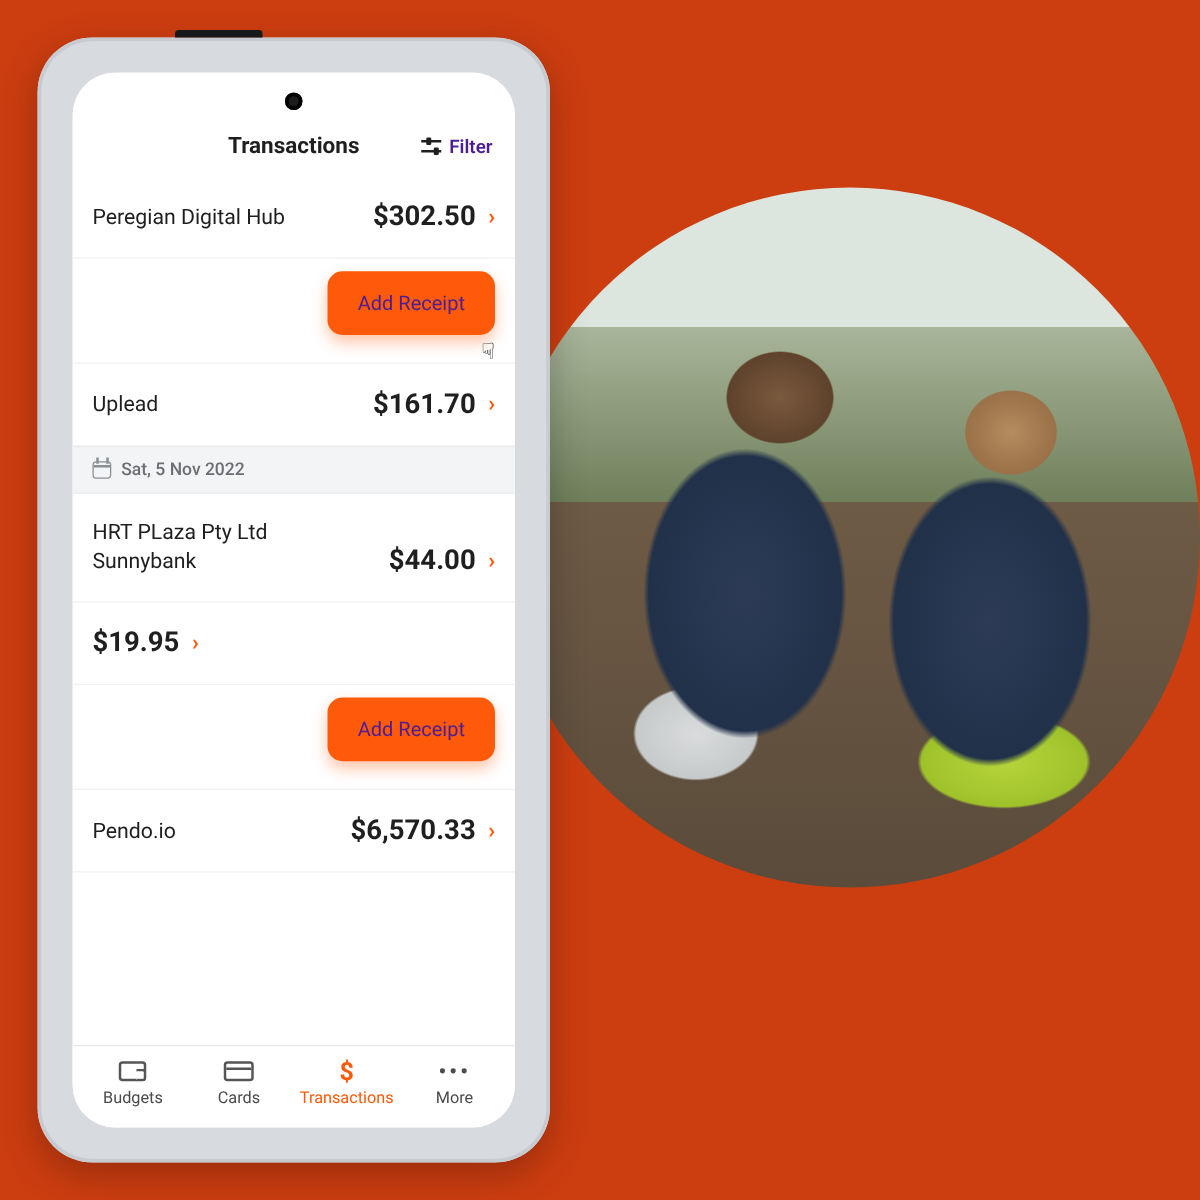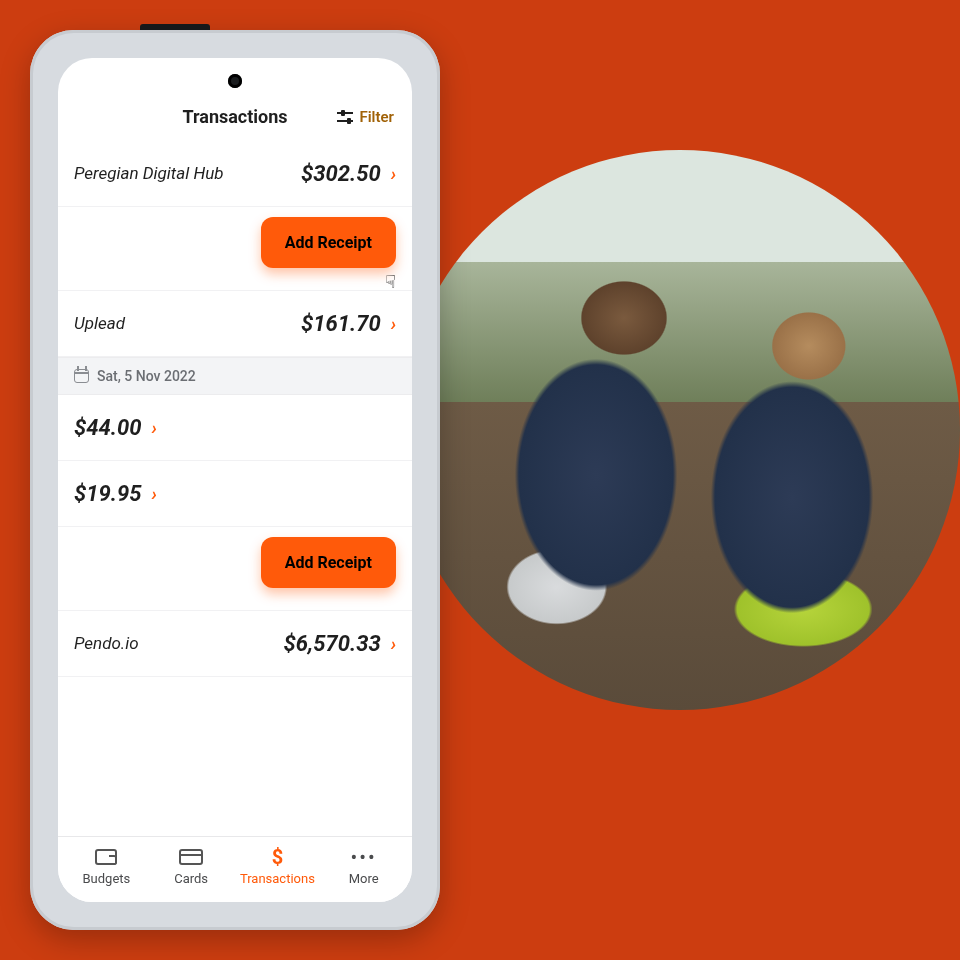--- a/index.html
+++ b/index.html
@@ -74,21 +74,21 @@
     justify-content:center;
     position:relative;
   }
   .app-title{
     font-size:18px;font-weight:700;color:#1f1f1f;
   }
   .filter{
     position:absolute;
     right:18px;top:50px;
     display:flex;align-items:center;gap:6px;
-    font-size:15px;font-weight:600;color:#a16207;cursor:pointer;
+    font-size:15px;font-weight:600;color:#4c1d95;cursor:pointer;
   }
   .sliders-icon{
     width:16px;height:14px;position:relative;display:inline-block;
   }
   .sliders-icon::before, .sliders-icon::after{
     content:"";position:absolute;left:0;right:0;height:2px;background:#1f1f1f;
   }
   .sliders-icon::before{top:2px;}
   .sliders-icon::after{bottom:2px;}
   .sliders-knob1,.sliders-knob2{
@@ -109,38 +109,37 @@
   .cal-icon{
     width:15px;height:14px;border:1.5px solid #8a8d92;border-radius:3px;position:relative;
   }
   .cal-icon::before{content:"";position:absolute;top:2px;left:0;right:0;height:1.5px;background:#8a8d92;}
   .cal-icon::after{content:"";position:absolute;top:-4px;left:2px;width:1.5px;height:5px;background:#8a8d92;box-shadow:8px 0 0 #8a8d92;}
 
   
   .scroll{flex:1;overflow:hidden;}
   .txn{
     padding:20px 16px;
-    display:flex;align-items:center;justify-content:space-between;gap:12px;
+    display:flex;align-items:flex-end;justify-content:space-between;gap:12px;
     border-bottom:1px solid #f1f1f3;
     cursor:pointer;
-    font-style:italic;
   }
   .txn-name{
     color:#1f1f1f;font-size:17px;line-height:1.35;max-width:190px;
   }
   .txn-right{display:flex;align-items:center;gap:10px;}
   .txn-amount{color:#1f1f1f;font-size:22px;font-weight:700;}
   .chev{color:#ff5a0a;font-size:18px;font-weight:700;}
 
   .receipt-area{
     padding:10px 16px 22px;display:flex;justify-content:flex-end;position:relative;
     border-bottom:1px solid #f1f1f3;
   }
   .add-receipt{
-    background:#ff5a0a;color:#000000;font-weight:700;font-size:16px;
+    background:#ff5a0a;color:#4c1d95;font-weight:400;font-size:16px;
     padding:16px 24px;border:none;border-radius:12px;cursor:pointer;
     box-shadow:0 6px 12px rgba(255,90,10,.35);
   }
   .cursor{
     position:absolute;right:16px;bottom:-2px;font-size:18px;color:#000;pointer-events:none;
   }
 
   
   .bnav{
     border-top:1px solid #e8e8ea;
@@ -197,20 +196,21 @@
           <div class="txn-right">
             <span class="txn-amount">$161.70</span>
             <span class="chev">›</span>
           </div>
         </div>
         <div class="date-strip">
           <span class="cal-icon"></span>
           <span>Sat, 5 Nov 2022</span>
         </div>
         <div class="txn">
+          <div class="txn-name">HRT PLaza Pty Ltd Sunnybank</div>
           <div class="txn-right">
             <span class="txn-amount">$44.00</span>
             <span class="chev">›</span>
           </div>
         </div>
         <div class="txn">
           <div class="txn-right">
             <span class="txn-amount">$19.95</span>
             <span class="chev">›</span>
           </div>

